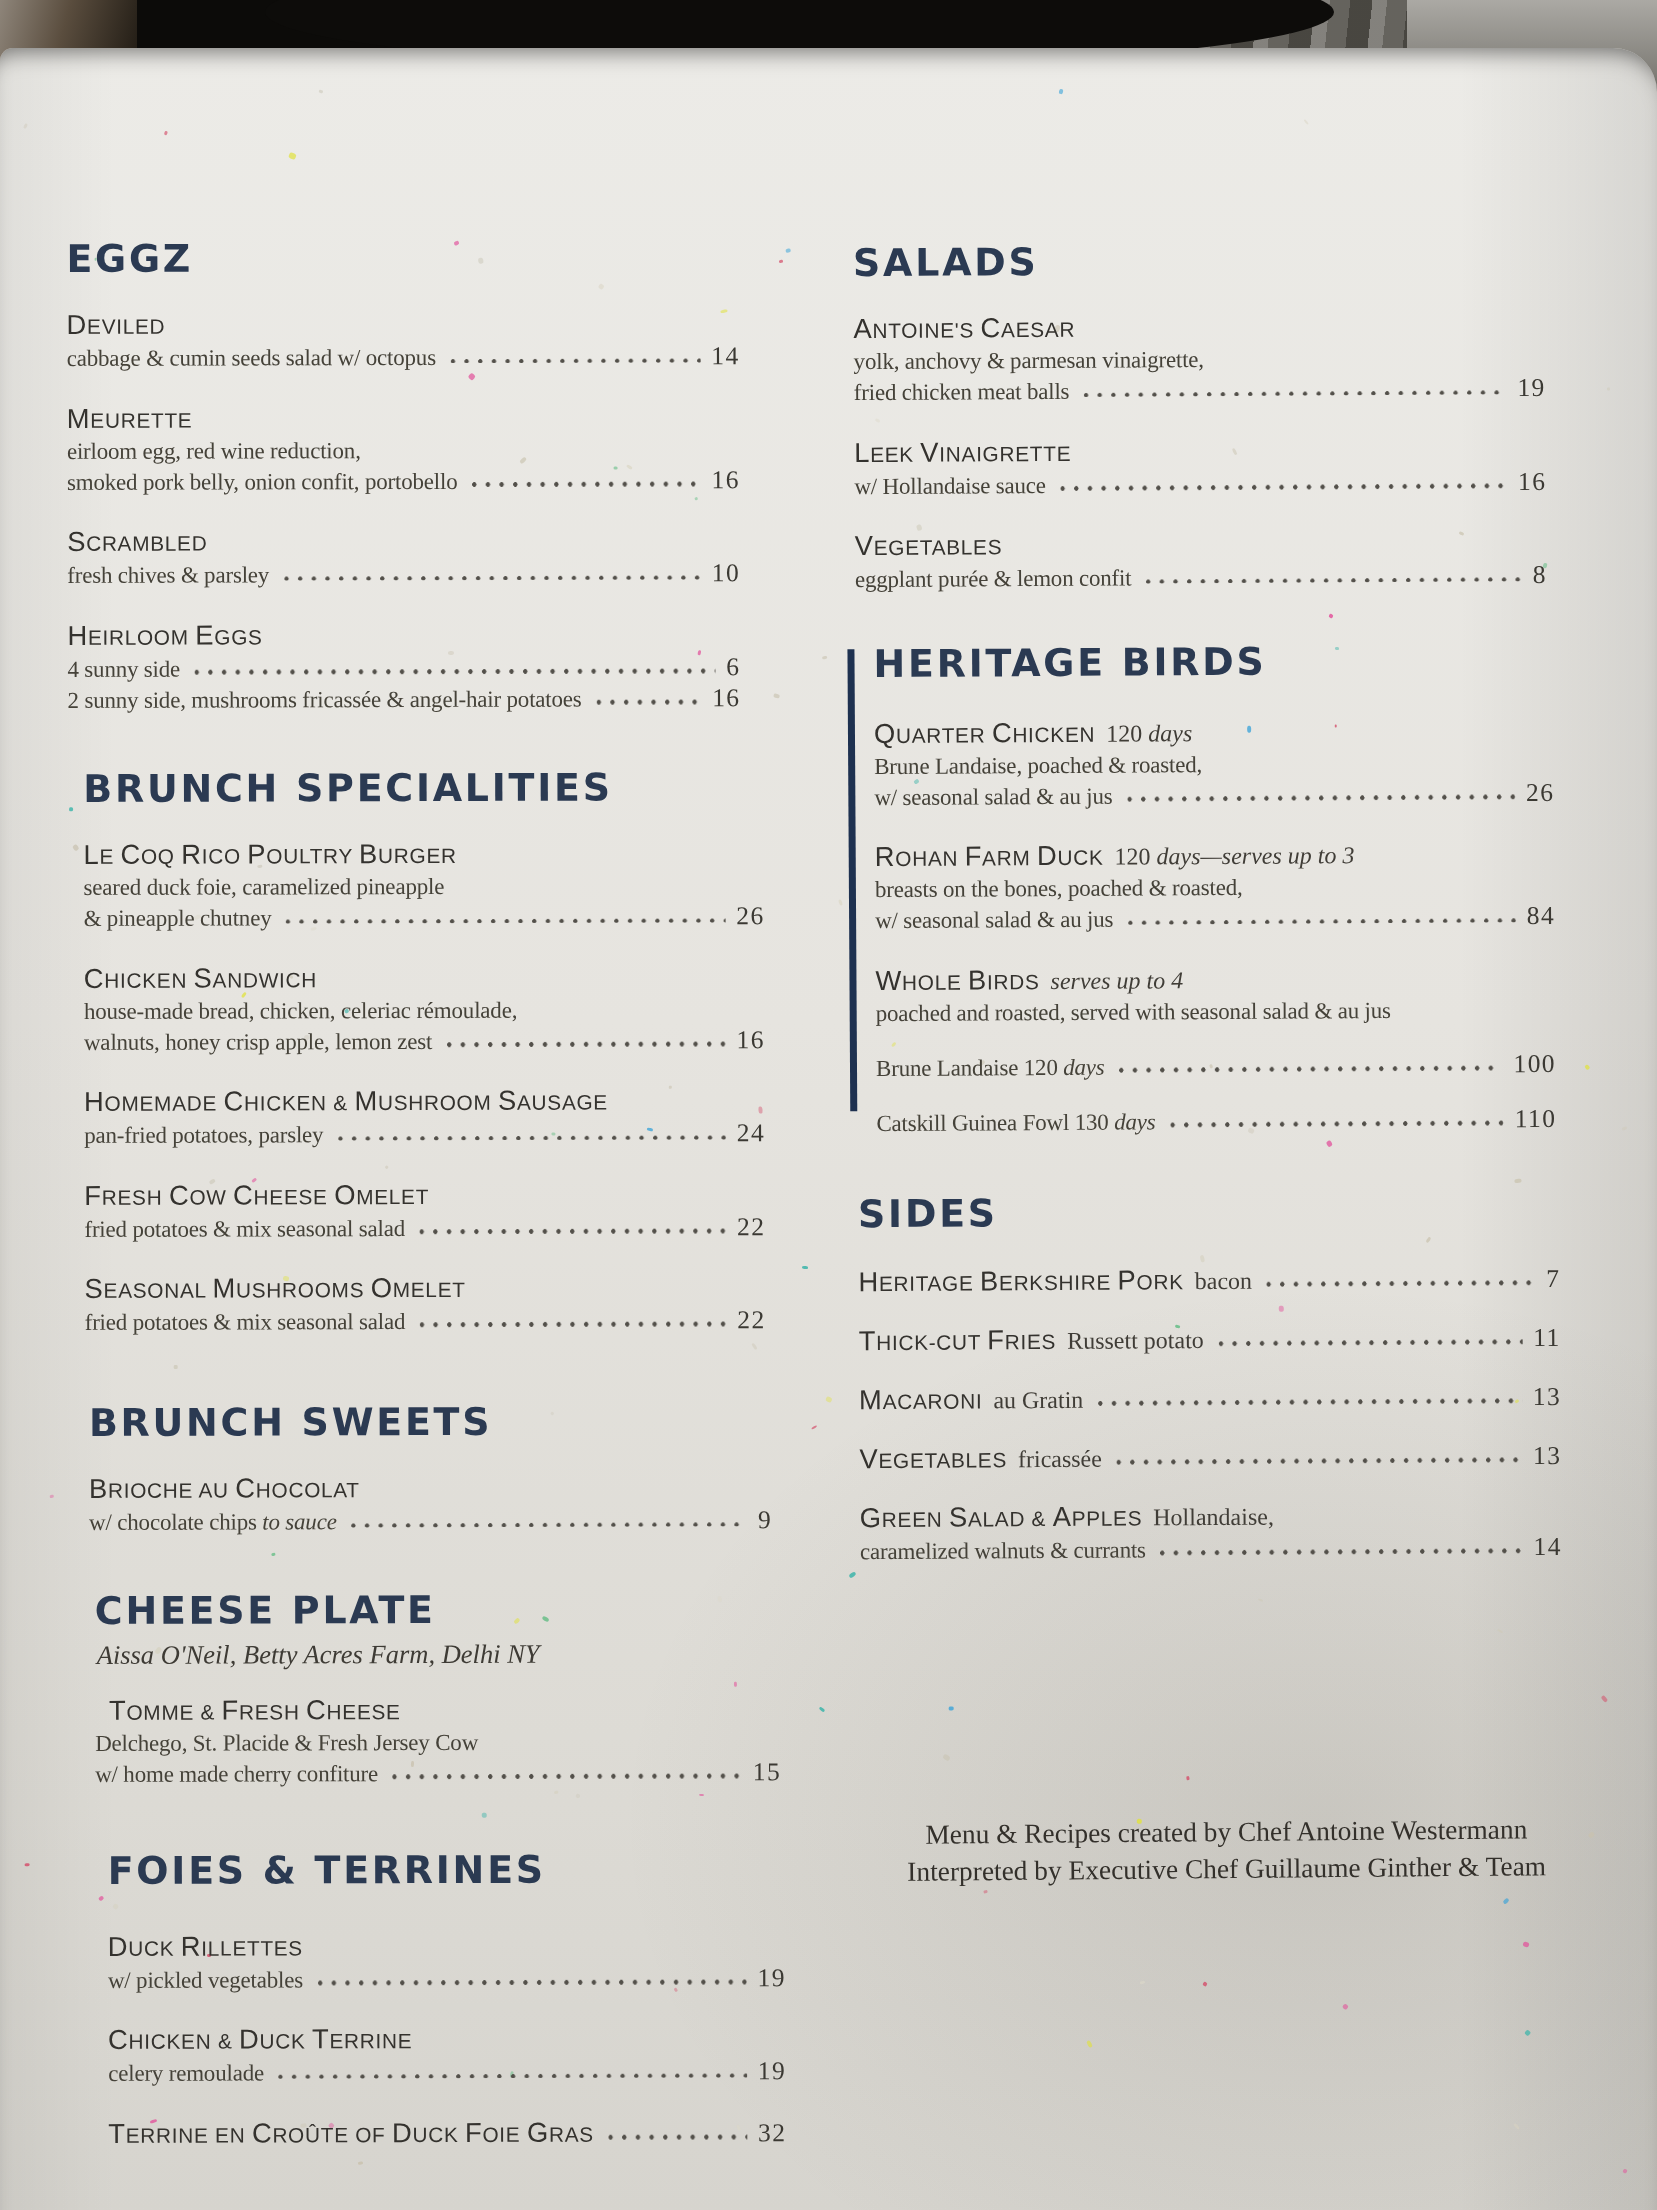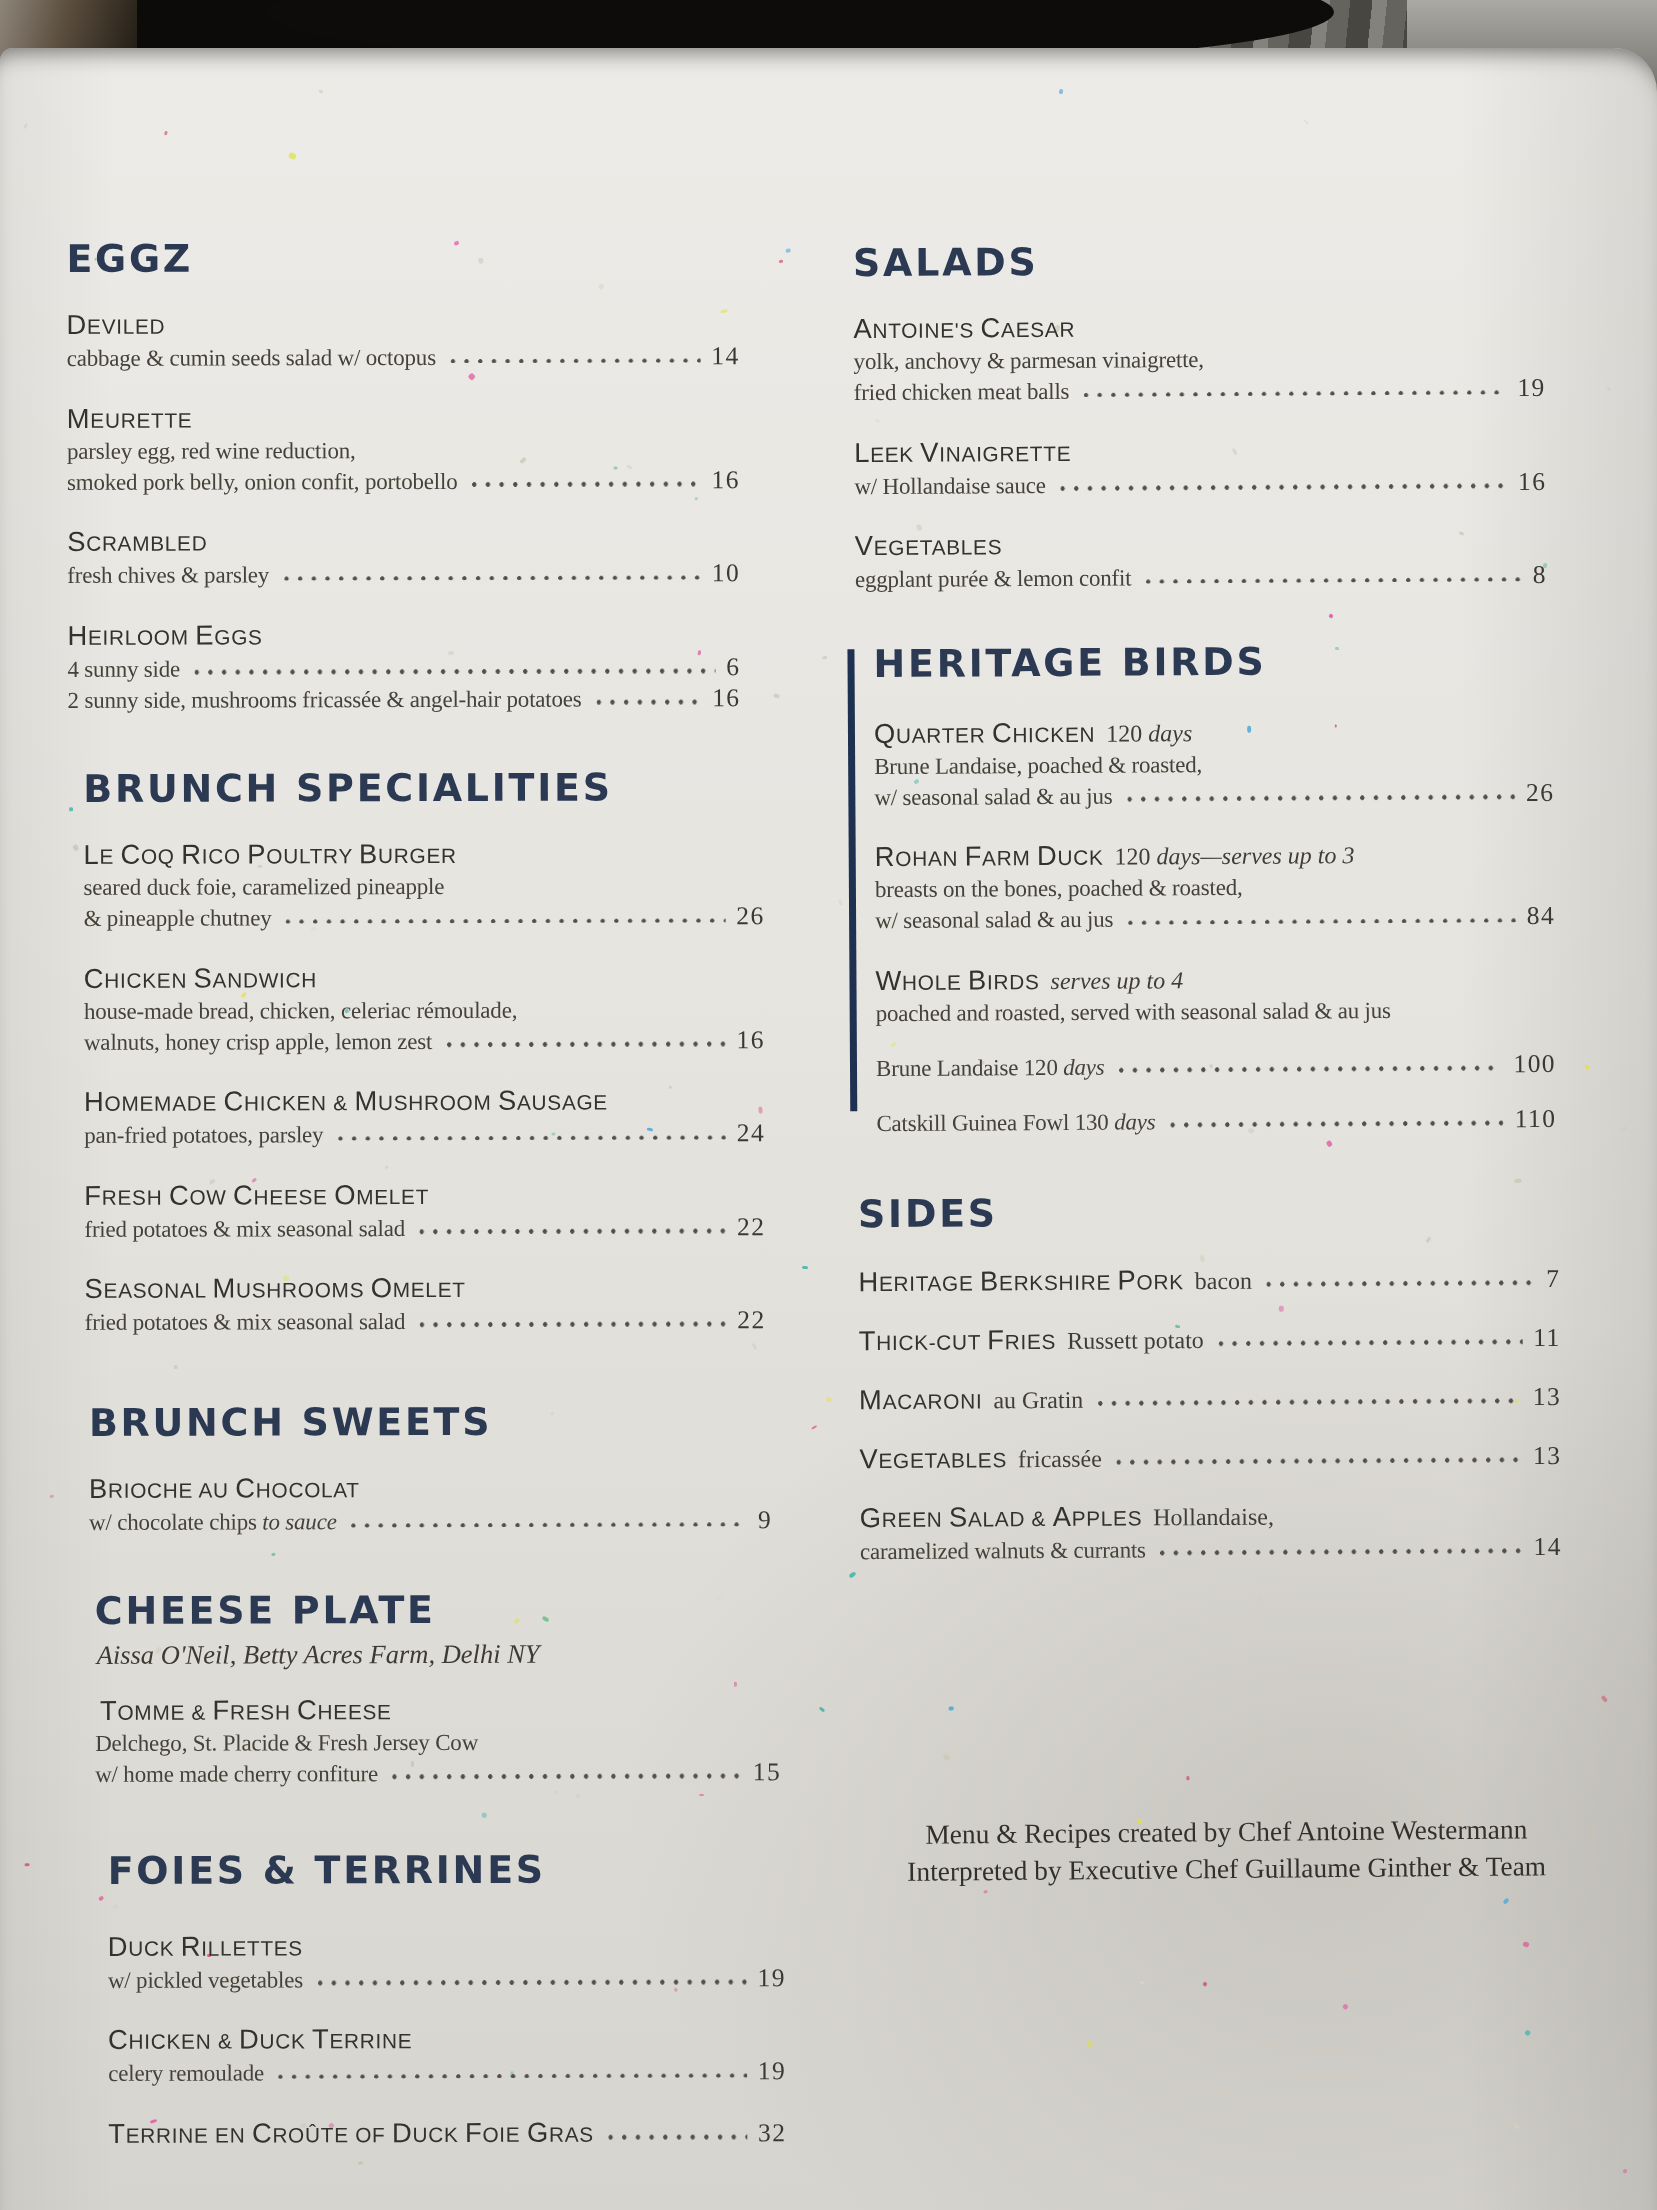--- a/index.html
+++ b/index.html
@@ -55,21 +55,21 @@
     background-size:13.7px 4.6px;background-repeat:repeat-x;transform:translateY(-1.8px);}
   .gap{margin-top:24px;}
   .accent-bar{position:absolute;left:-25.6px;top:7.3px;width:6.4px;height:462px;background:#1e3150;}
 
   
   #sec-eggz{left:67px;top:236px;width:673px;transform:rotate(-.15deg);}
   #sec-brunch-specialities{left:84px;top:766px;width:681px;transform:rotate(-.15deg);}
   #sec-brunch-sweets{left:89px;top:1400px;width:683px;transform:rotate(-.15deg);}
   #sec-cheese-plate{left:95px;top:1588px;width:686px;transform:rotate(-.15deg);}
   #sec-cheese-plate .sec-title{margin-bottom:0;}
-  #sec-cheese-plate .item .iname{margin-left:5px;}
+  #sec-cheese-plate .item .iname{margin-left:14px;}
   #sec-foies-terrines{left:108px;top:1848px;width:678px;transform:rotate(-.15deg);}
   #sec-foies-terrines .sec-title{margin-bottom:37px;}
   #sec-salads{left:854px;top:239px;width:692px;transform:rotate(-.35deg);}
   #sec-heritage-birds{left:875px;top:640px;width:680px;transform:rotate(-.35deg);}
   #sec-heritage-birds .sec-title{margin-bottom:31px;}
   #sec-sides{left:859px;top:1190px;width:702px;transform:rotate(-.35deg);}
   #sec-sides .sec-title{margin-bottom:29px;}
   #sec-sides .item{margin-bottom:24px;}
 
   #footer{position:absolute;left:861px;top:1814px;width:731px;text-align:center;
@@ -222,21 +222,21 @@
             <span class="dtext"><span>cabbage &amp; cumin seeds salad w/ octopus</span></span>
             <span class="leader"></span>
             <span class="price">14</span>
           </div>
         </div>
         <div class="item">
           <div class="row name-row">
             <span class="iname"><span class="sc-big">M</span><span class="sc-small">eurette</span></span>
           </div>
           <div class="row desc-row">
-            <span class="dtext"><span>parsley egg, red wine reduction,</span></span>
+            <span class="dtext"><span>eirloom egg, red wine reduction,</span></span>
           </div>
           <div class="row desc-row">
             <span class="dtext"><span>smoked pork belly, onion confit, portobello</span></span>
             <span class="leader"></span>
             <span class="price">16</span>
           </div>
         </div>
         <div class="item">
           <div class="row name-row">
             <span class="iname"><span class="sc-big">S</span><span class="sc-small">crambled</span></span>

